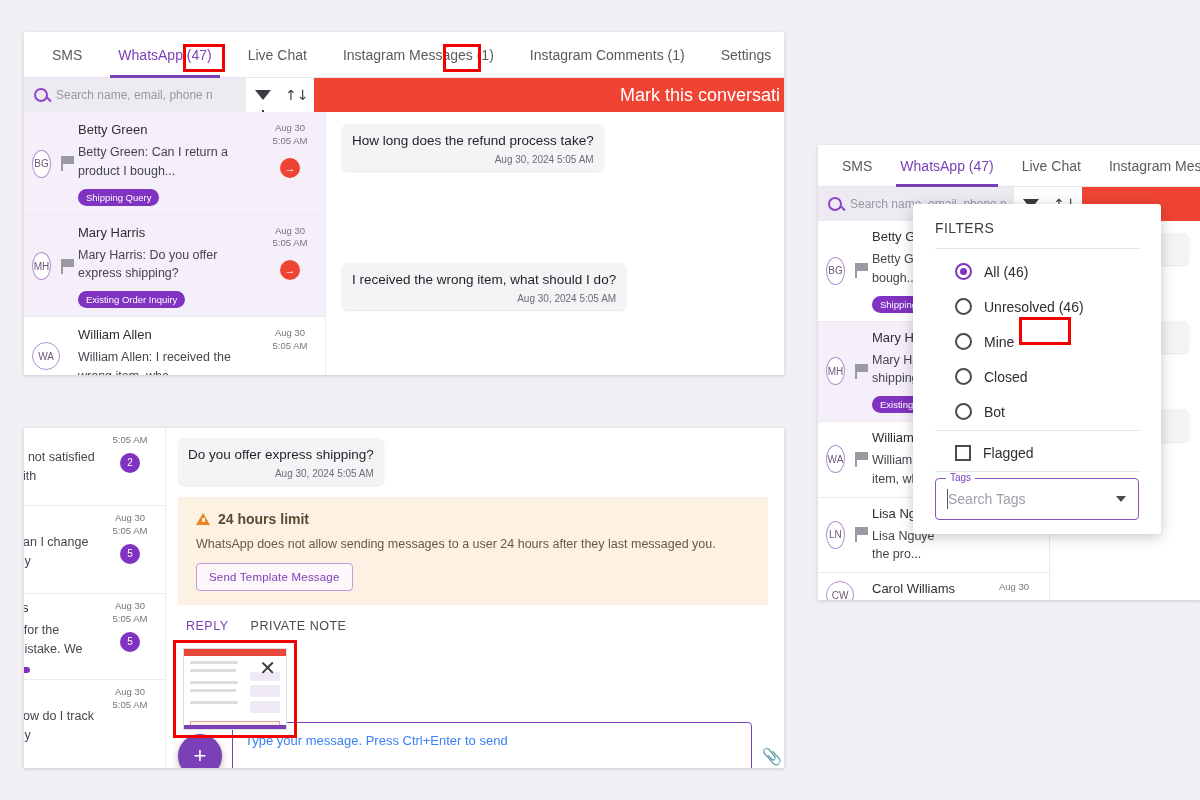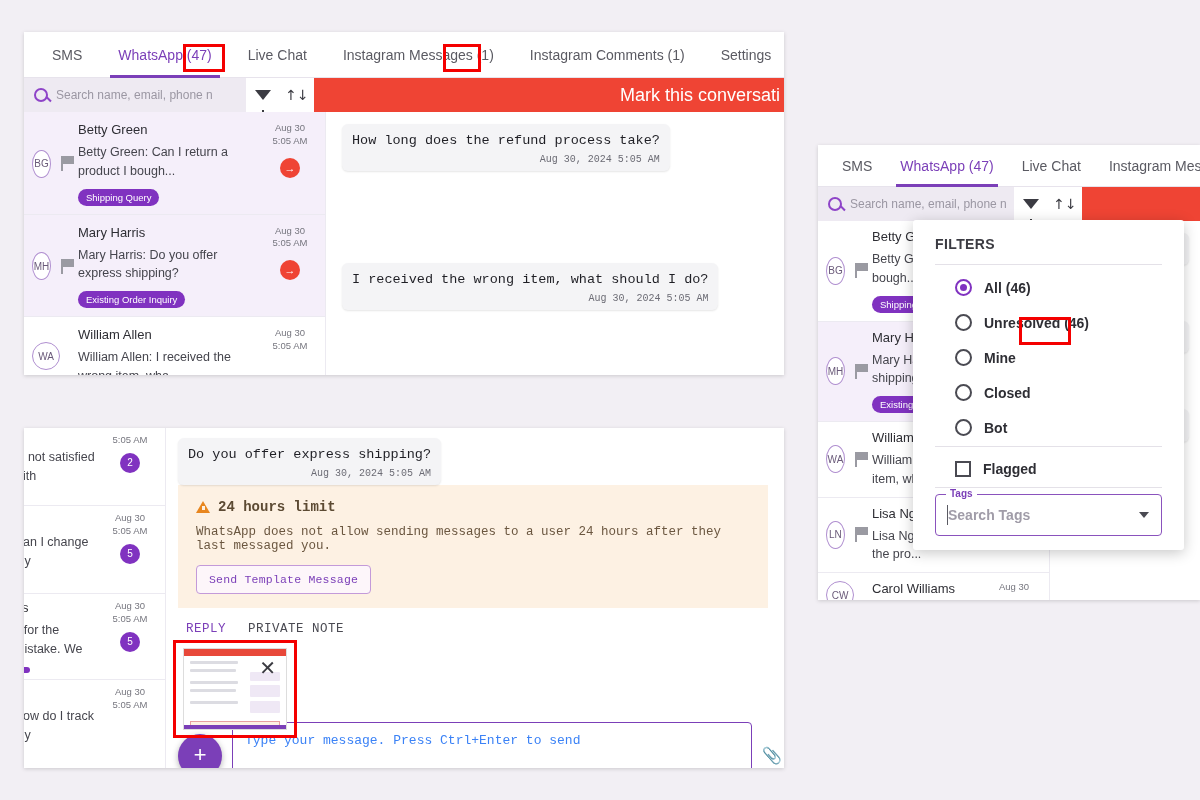--- a/index.html
+++ b/index.html
@@ -118,32 +118,32 @@
     width: 20px; height: 20px; border-radius: 50%; background:#ef4434;
     color:#fff; font-size: 11px; display:flex; align-items:center; justify-content:center;
     cursor: pointer;
   }
   .countbadge {
     width: 20px; height: 20px; border-radius:50%; background:#8032c0; color:#fff;
     font-size: 10px; display:flex; align-items:center; justify-content:center;
   }
 
   
-  .thread { background:#fff; position: relative; font-family: Liberation Mono, monospace; }
+  .thread { background:#fff; position: relative; }
   .bubble {
     background: #f4f4f6; border-radius: 6px; padding: 8px 10px 6px 10px;
     box-shadow: 0 1px 2px rgba(0,0,0,0.10);
     display: inline-block; max-width: 92%;
   }
   .btext { font-size: 13.5px; color: #1f1f25; line-height: 1.35; }
   .bts { font-size: 10px; color: #6c6c75; text-align: right; margin-top: 4px; }
 
   
   .warn {
-    background: #fdf1e3; padding: 14px 18px; margin-top: 0;
+    background: #fdf1e3; padding: 14px 18px; margin-top: 12px;
   }
   .warnhead { display:flex; align-items:center; gap:8px; }
   .wtri {
     width:0;height:0;border-left:7px solid transparent;border-right:7px solid transparent;
     border-bottom:12px solid #e8861e; position:relative;
   }
   .wtri::after{content:"";position:absolute;left:-1.5px;top:5px;width:3px;height:4px;background:#fdf1e3;}
   .warntitle { font-size: 14px; font-weight: bold; color: #5c4a33; }
   .warnbody { font-size: 12.5px; color: #6b5740; margin: 10px 0 12px 0; }
   .tmplbtn {
@@ -419,21 +419,21 @@
           <div class="btext">the</div>
         </div>
         <div style="height:56px;"></div>
         <div class="bubble" style="width:140px;">
           <div class="btext">do</div>
         </div>
       </div>
     </div>
   </div>
 
-  <div class="filters" style="left:913px; top:220px; width:271px;font-weight:bold;">
+  <div class="filters" style="left:913px; top:204px; width:248px;">
     <div class="ftitle">FILTERS</div>
     <div class="fdiv"></div>
 
     <div class="frow">
       <span class="radio on"></span>
       <span class="flabel">All (46)</span>
     </div>
     <div class="frow">
       <span class="radio"></span>
       <span class="flabel">Unresolved (46)</span>

